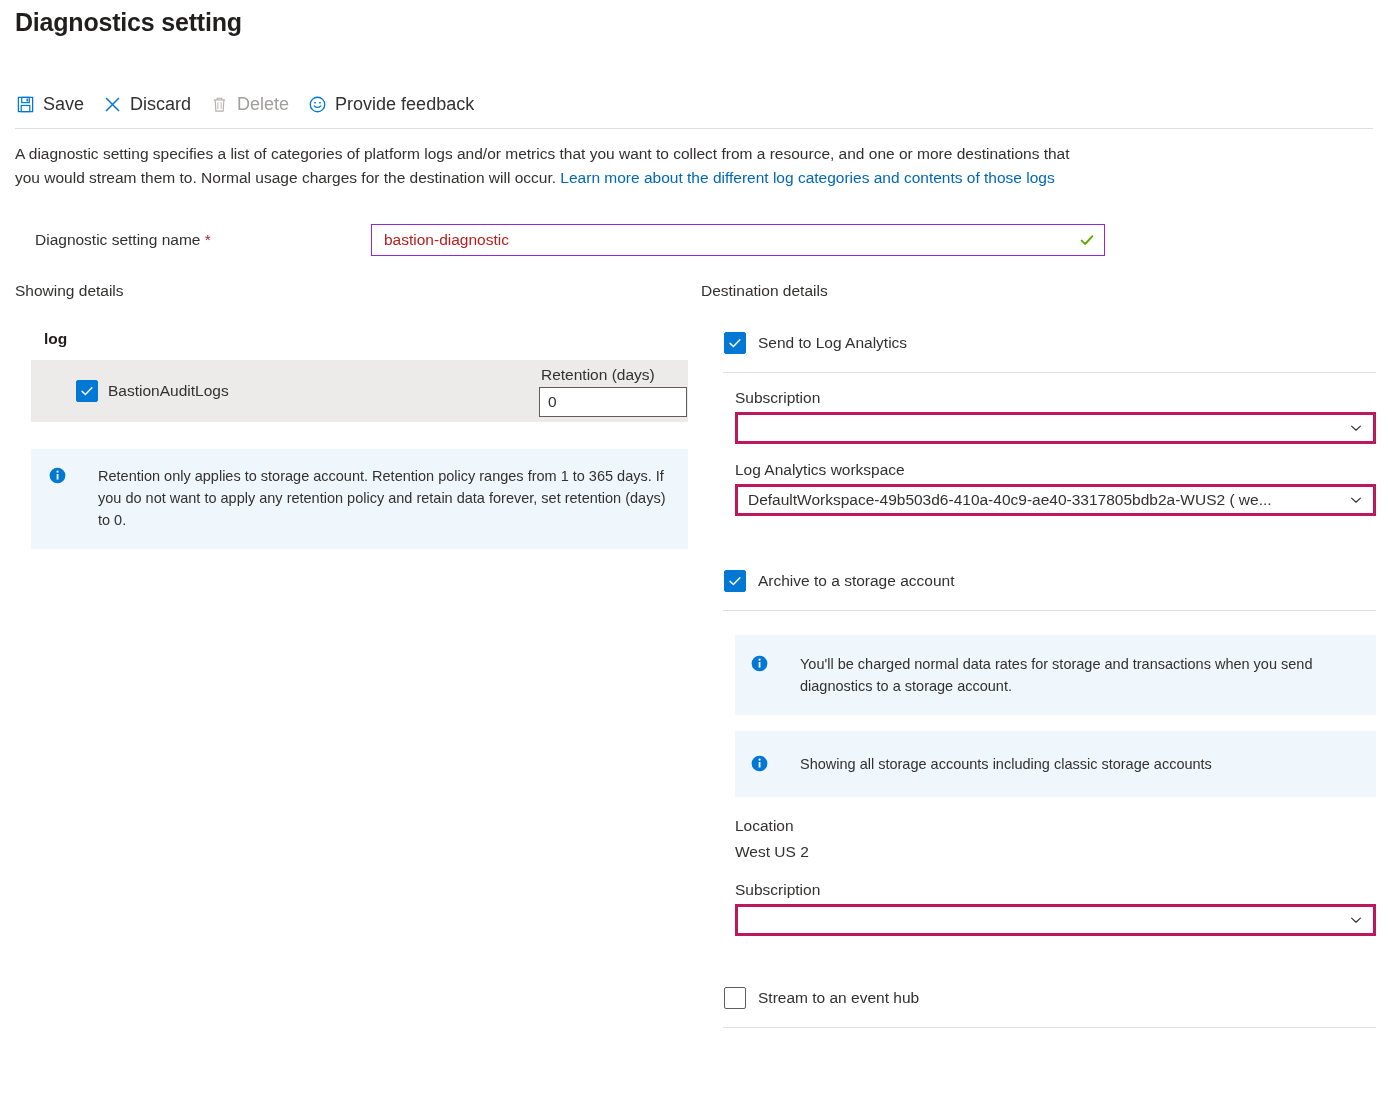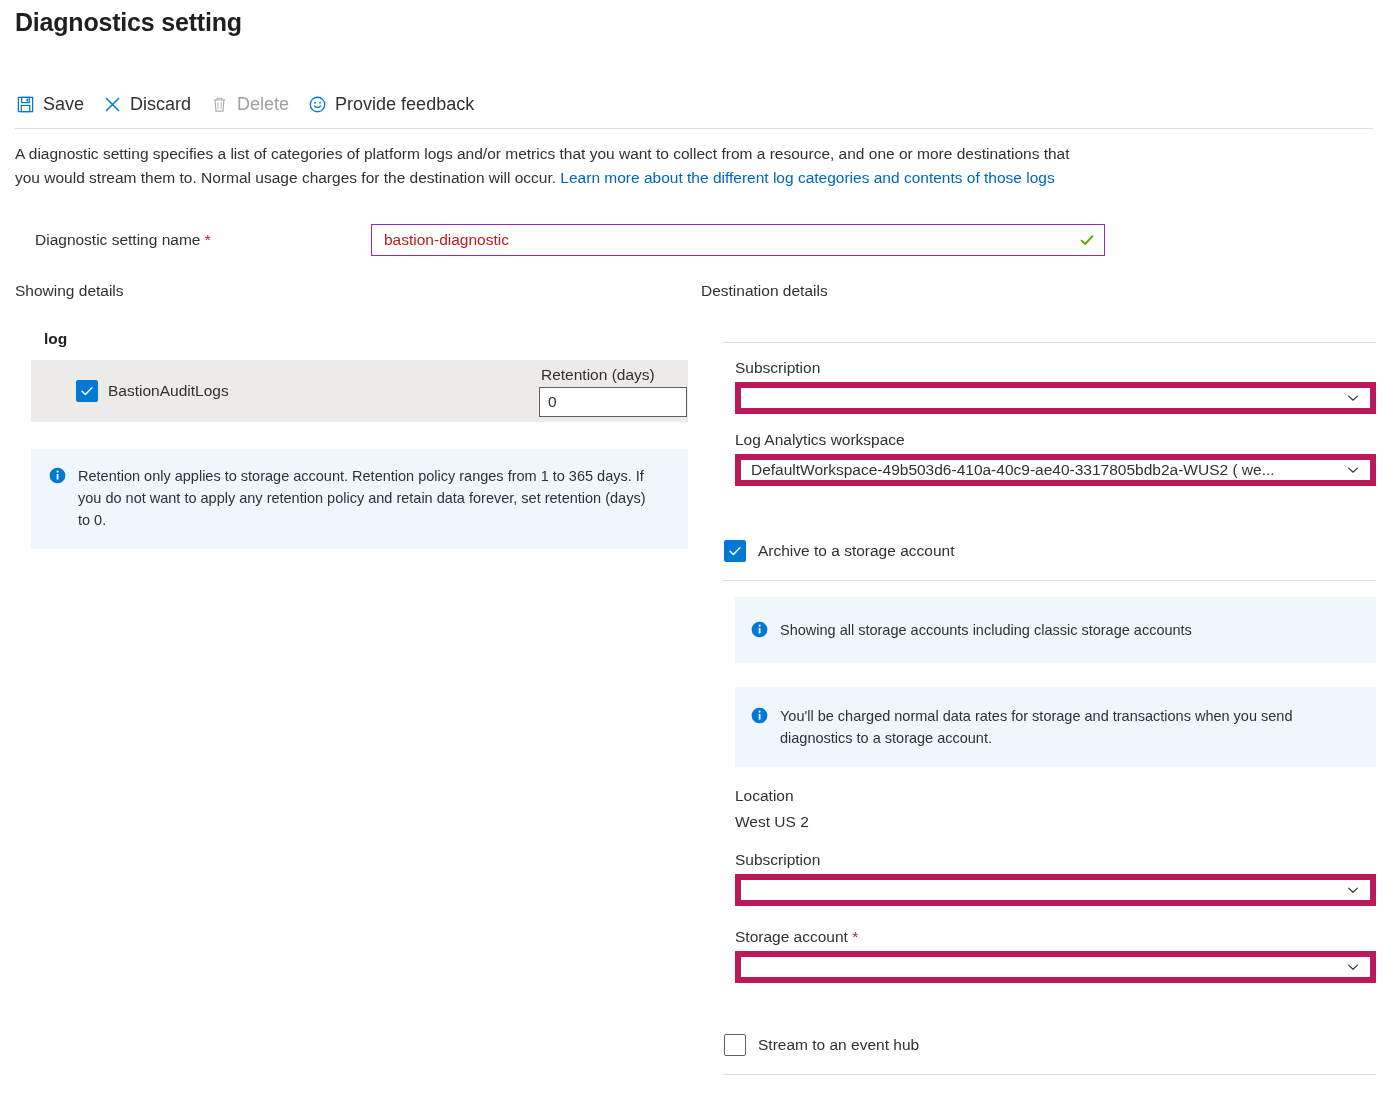--- a/index.html
+++ b/index.html
@@ -222,20 +222,21 @@
     padding: 0 8px;
     outline: none;
   }
 
   
   .info-box {
     background: #eff6fc;
     display: flex;
     align-items: flex-start;
     padding: 18px 18px 18px 16px;
+    gap: 20px;
   }
   .info-icon {
     width: 17px;
     height: 17px;
     flex: 0 0 auto;
     margin-right: 12px;
     margin-top: 2px;
   }
   .info-text {
     font-size: 14.5px;
@@ -278,21 +279,21 @@
   .field-group { margin-left: 12px; width: 641px; }
   .field-label {
     font-size: 15.5px;
     color: #323130;
     margin-bottom: 5px;
   }
   .az-select {
     position: relative;
     width: 641px;
     height: 32px;
-    border: 6px solid #be185d;
+    border: 3px solid #be185d;
     background: #ffffff;
     display: flex;
     align-items: center;
     cursor: pointer;
   }
   .az-select-value {
     font-size: 15.5px;
     color: #323130;
     padding: 0 34px 0 10px;
     white-space: nowrap;
@@ -412,20 +413,28 @@
       <circle cx="8" cy="8" r="7.4" fill="#0078d4"></circle>
       <rect x="7.2" y="6.6" width="1.7" height="5.2" fill="#ffffff"></rect>
       <circle cx="8.05" cy="4.4" r="1" fill="#ffffff"></circle>
     </svg>
   </span>
   <span class="info-text">Retention only applies to storage account. Retention policy ranges from 1 to 365 days. If you do not want to apply any retention policy and retain data forever, set retention (days) to 0.</span>
 </div>
 
 <div class="dest-panel">
 
+  <div class="dest-check-row">
+    <span class="az-check checked">
+      <svg width="14" height="14" viewBox="0 0 16 16">
+        <path d="M2.4 8.4 L6.2 12.1 L13.6 4.3" fill="none" stroke="#ffffff" stroke-width="1.7" stroke-linecap="round" stroke-linejoin="round"></path>
+      </svg>
+    </span>
+    <span class="dest-check-label">Send to Log Analytics</span>
+  </div>
   <div class="dest-divider"></div>
 
   <div class="field-group" style="margin-top:16px;">
     <div class="field-label">Subscription</div>
     <div class="az-select">
       <span class="az-select-value"></span>
       <span class="chevron">
         <svg width="14" height="14" viewBox="0 0 16 16">
           <path d="M3 5.8 L8 10.6 L13 5.8" fill="none" stroke="#323130" stroke-width="1.3" stroke-linecap="round" stroke-linejoin="round"></path>
         </svg>
@@ -448,72 +457,59 @@
   <div class="dest-check-row" style="margin-top:50px;">
     <span class="az-check checked">
       <svg width="14" height="14" viewBox="0 0 16 16">
         <path d="M2.4 8.4 L6.2 12.1 L13.6 4.3" fill="none" stroke="#ffffff" stroke-width="1.7" stroke-linecap="round" stroke-linejoin="round"></path>
       </svg>
     </span>
     <span class="dest-check-label">Archive to a storage account</span>
   </div>
   <div class="dest-divider"></div>
 
+  <div class="info-box" style="margin-top:24px; margin-left:12px; width:641px;">
+    <span class="info-icon">
+      <svg width="17" height="17" viewBox="0 0 16 16">
+        <circle cx="8" cy="8" r="7.4" fill="#0078d4"></circle>
+        <rect x="7.2" y="6.6" width="1.7" height="5.2" fill="#ffffff"></rect>
+        <circle cx="8.05" cy="4.4" r="1" fill="#ffffff"></circle>
+      </svg>
+    </span>
+    <span class="info-text" style="width:560px;">You'll be charged normal data rates for storage and transactions when you send diagnostics to a storage account.</span>
+  </div>
+
   <div class="info-box" style="margin-top:16px; margin-left:12px; width:641px; padding-top:22px; padding-bottom:22px;">
     <span class="info-icon">
       <svg width="17" height="17" viewBox="0 0 16 16">
         <circle cx="8" cy="8" r="7.4" fill="#0078d4"></circle>
         <rect x="7.2" y="6.6" width="1.7" height="5.2" fill="#ffffff"></rect>
         <circle cx="8.05" cy="4.4" r="1" fill="#ffffff"></circle>
       </svg>
     </span>
     <span class="info-text">Showing all storage accounts including classic storage accounts</span>
-  </div>
-
-  <div class="info-box" style="margin-top:24px; margin-left:12px; width:641px;">
-    <span class="info-icon">
-      <svg width="17" height="17" viewBox="0 0 16 16">
-        <circle cx="8" cy="8" r="7.4" fill="#0078d4"></circle>
-        <rect x="7.2" y="6.6" width="1.7" height="5.2" fill="#ffffff"></rect>
-        <circle cx="8.05" cy="4.4" r="1" fill="#ffffff"></circle>
-      </svg>
-    </span>
-    <span class="info-text" style="width:560px;">You'll be charged normal data rates for storage and transactions when you send diagnostics to a storage account.</span>
   </div>
 
   <div class="field-group" style="margin-top:20px;">
     <div class="field-label" style="margin-bottom:8px;">Location</div>
     <div class="static-value">West US 2</div>
   </div>
 
   <div class="field-group" style="margin-top:20px;">
     <div class="field-label">Subscription</div>
     <div class="az-select">
       <span class="az-select-value"></span>
       <span class="chevron">
         <svg width="14" height="14" viewBox="0 0 16 16">
           <path d="M3 5.8 L8 10.6 L13 5.8" fill="none" stroke="#323130" stroke-width="1.3" stroke-linecap="round" stroke-linejoin="round"></path>
         </svg>
       </span>
     </div>
   </div>
 
-  <div class="field-group" style="margin-top:22px;">
-    <div class="field-label"><span>Storage account</span>
-      <span class="req-star">*</span>
-    </div>
-    <div class="az-select">
-      <span class="az-select-value"></span>
-      <span class="chevron">
-        <svg width="14" height="14" viewBox="0 0 16 16">
-          <path d="M3 5.8 L8 10.6 L13 5.8" fill="none" stroke="#323130" stroke-width="1.3" stroke-linecap="round" stroke-linejoin="round"></path>
-        </svg>
-      </span>
-    </div>
-  </div>
 
   <div class="dest-check-row" style="margin-top:47px;">
     <span class="az-check unchecked"></span>
     <span class="dest-check-label">Stream to an event hub</span>
   </div>
   <div class="dest-divider"></div>
 
 </div>
 
 </body></html>

